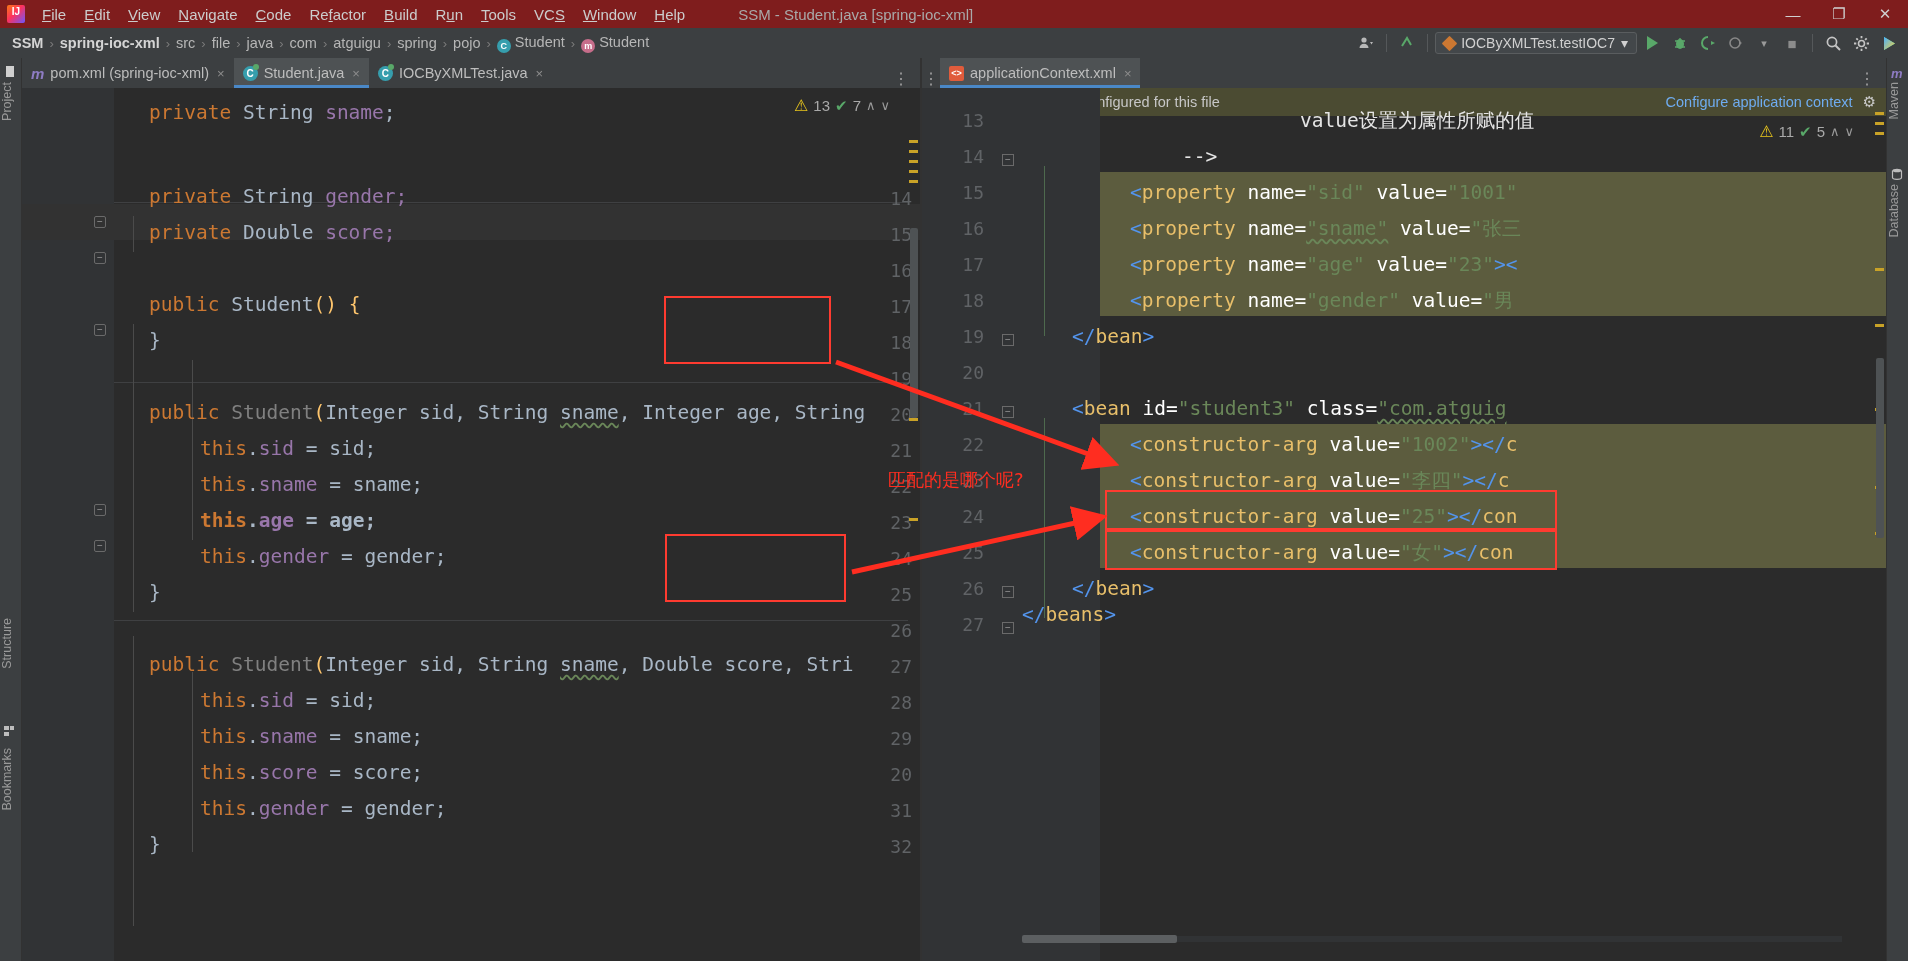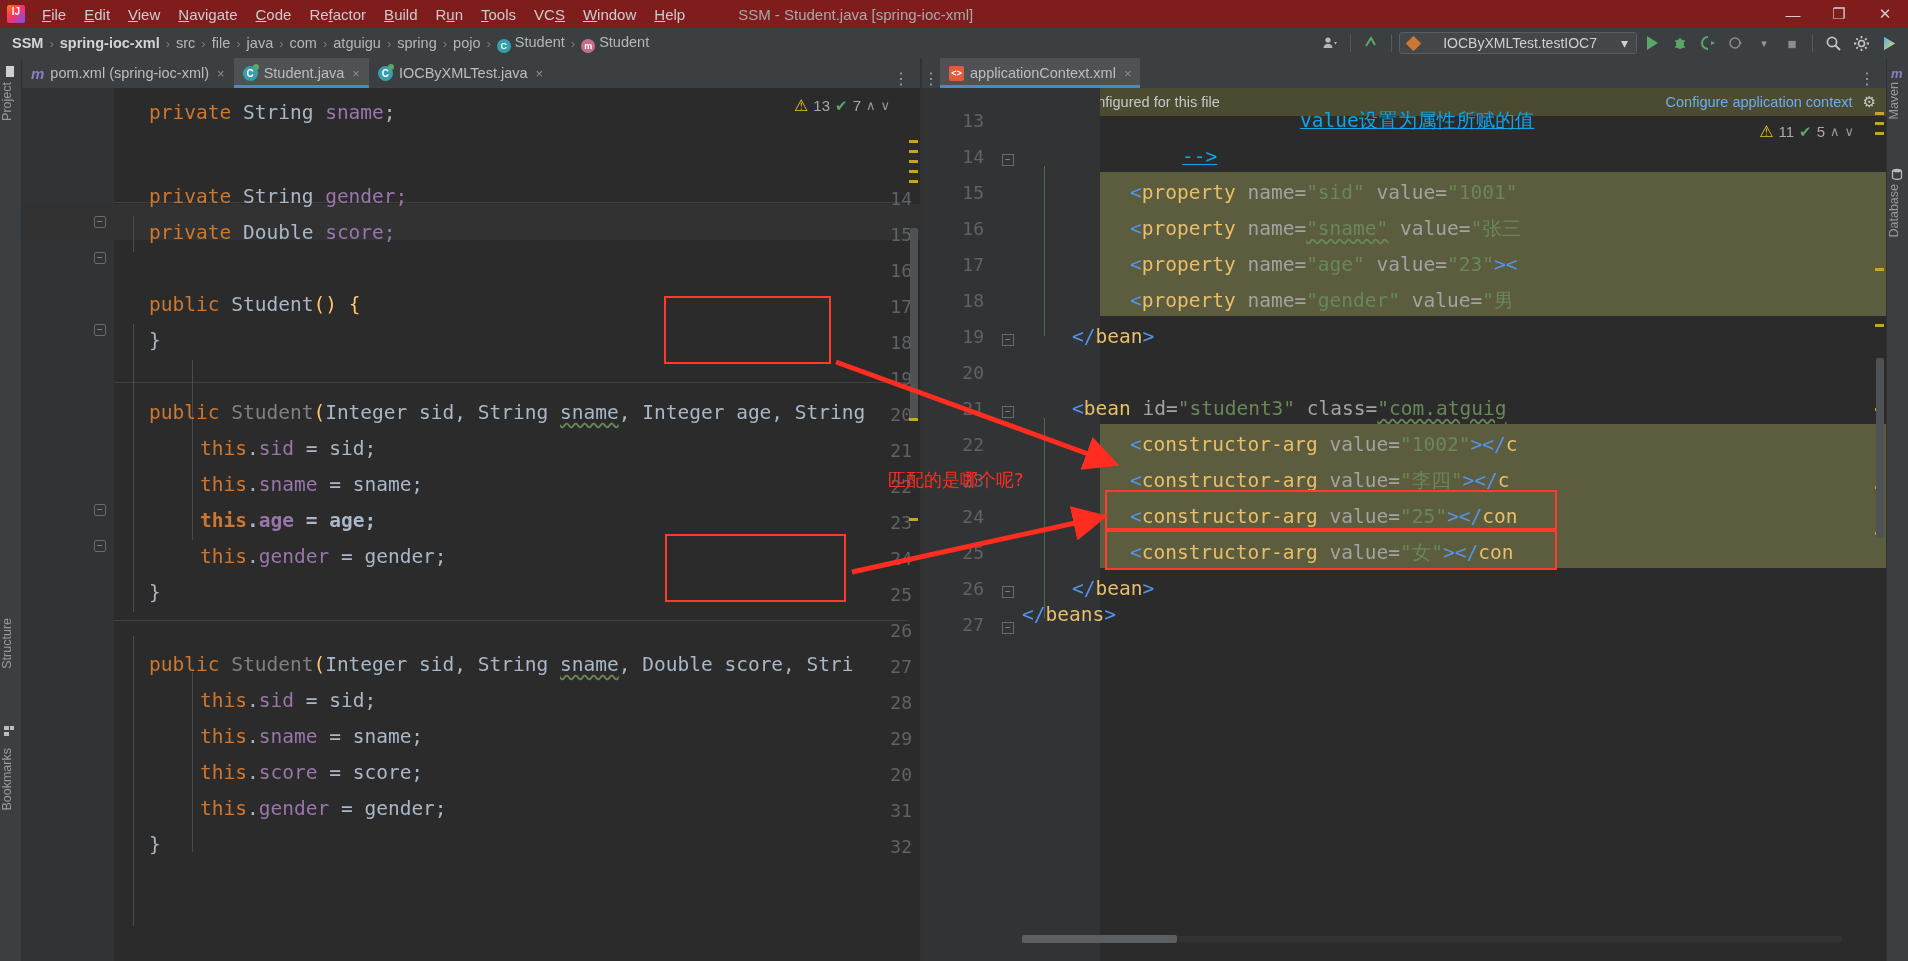--- a/index.html
+++ b/index.html
@@ -53,21 +53,21 @@
   .crumb-ico {
     display: inline-block; width: 14px; height: 14px; border-radius: 50%;
     margin-right: 4px; vertical-align: -2px; font-size: 9px; color: #fff;
     text-align: center; line-height: 14px; font-weight: bold;
   }
   .ico-c { background: #369ead; }
   .ico-m { background: #c66d8a; }
   .navbar-right { margin-left: auto; display: flex; align-items: center; padding-right: 6px; gap: 2px; }
   .nb-icon { width: 26px; height: 26px; display: flex; align-items: center; justify-content: center; color: #b8b8b8; font-size: 14px; }
   .runcfg {
-    display: flex; align-items: center; gap: 24px; height: 22px;
+    display: flex; align-items: center; gap: 6px; height: 22px;
     border: 1px solid #5a5d5f; border-radius: 3px; padding: 0 8px;
     font-size: 14px; color: #d0d0d0; background: #43474a;
   }
   .diamond { width: 11px; height: 11px; background: #cc7832; transform: rotate(45deg); border-radius: 1px; }
   .tri-green { width:0;height:0;border-left:11px solid #59a869;border-top:7px solid transparent;border-bottom:7px solid transparent; }
   .divider-v { width: 1px; height: 18px; background: #55585a; margin: 0 5px; }
 
   
   .leftstrip {
     position: absolute; left: 0; top: 58px; width: 22px; height: 903px;
@@ -143,23 +143,23 @@
   .kw   { color: #cc7832; }
   .typ  { color: #a9b7c6; }
   .fld  { color: #9876aa; }
   .str  { color: #6a8759; }
   .plain{ color: #a9b7c6; }
   .cls  { color: #a9b7c6; }
   .brace{ color: #a9b7c6; }
   .gray { color: #808080; }
   .xtag { color: #e8bf6a; }
   .xbr  { color: #5394ec; }
-  .xattr{ color: #a3a3a3; }
+  .xattr{ color: #ffffff; }
   .xval { color: #6a8759; }
-  .cmt  { color: #0ea5e9; text-decoration: underline; }
+  .cmt  { color: #e5e5e5; }
   .warn-und { text-decoration: underline wavy #6a8759; text-underline-offset: 3px; }
 
   
   .inspect {
     position: absolute; display: flex; align-items: center; gap: 5px;
     font-size: 15px; color: #a9a9a9;
   }
   .tri-warn { color: #e8c51c; font-size: 16px; }
   .chk { color: #59a869; font-size: 15px; }
   .chev { color: #9a9a9a; font-size: 13px; }

